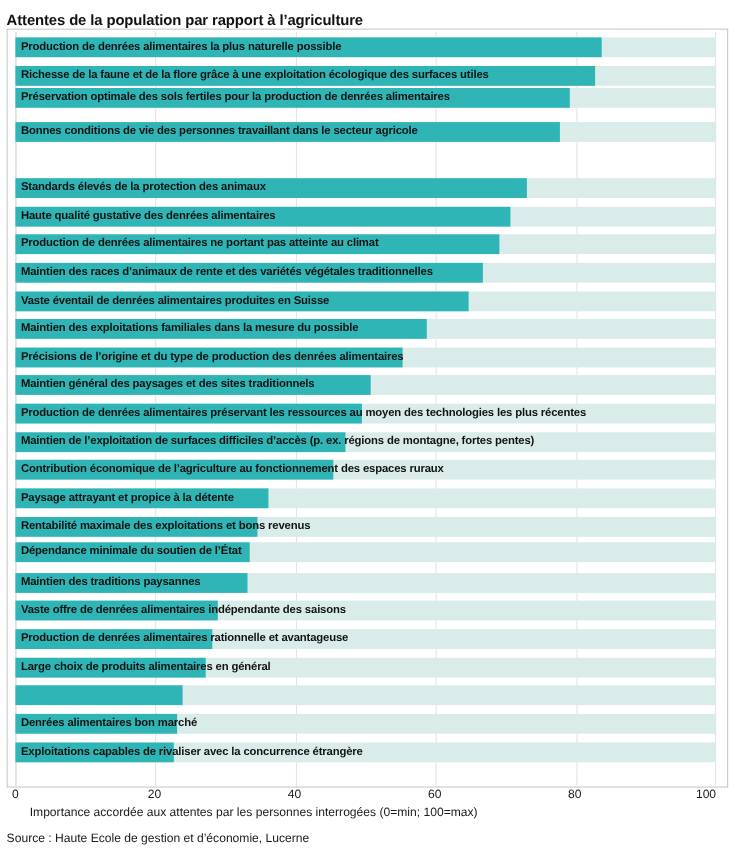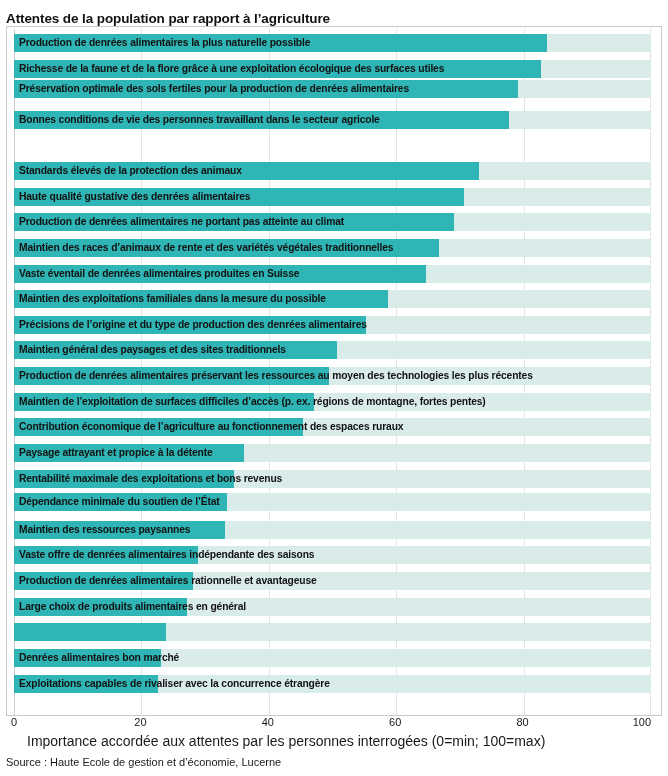--- a/index.html
+++ b/index.html
@@ -108,21 +108,21 @@
     top: 0;
     font-size: 11px;
     color: #1a1a1a;
     transform: translateX(-50%);
     white-space: nowrap;
   }
   .axis-caption {
     position: absolute;
     left: 21px;
     top: 17px;
-    font-size: 14px;
+    font-size: 11px;
     color: #1a1a1a;
     white-space: nowrap;
   }
   
   .source {
     position: absolute;
     left: 6px;
     top: 756px;
     font-size: 11px;
     color: #1a1a1a;
@@ -232,21 +232,21 @@
           <div class="bar-label">Rentabilité maximale des exploitations et bons revenus</div>
         </div>
         <div class="row" style="top: 445px; margin-top: 19px;">
           <div class="track" style="background: rgb(217, 236, 234);"></div>
           <div class="bar" title="Dépendance minimale du soutien de l’État : 33.4" style="width: 212.758px; background: rgb(47, 181, 181);"></div>
           <div class="bar-label">Dépendance minimale du soutien de l’État</div>
         </div>
         <div class="row" style="top: 491.78px;">
           <div class="track" style="background: rgb(217, 236, 234);"></div>
           <div class="bar" title="Maintien des traditions paysannes : 33.2" style="width: 211.484px; background: rgb(47, 181, 181);"></div>
-          <div class="bar-label">Maintien des ressources paysannes</div>
+          <div class="bar-label">Maintien des traditions paysannes</div>
         </div>
         <div class="row" style="top: 517.4px;">
           <div class="track" style="background: rgb(217, 236, 234);"></div>
           <div class="bar" title="Vaste offre de denrées alimentaires indépendante des saisons : 28.9" style="width: 184.093px; background: rgb(47, 181, 181);"></div>
           <div class="bar-label">Vaste offre de denrées alimentaires indépendante des saisons</div>
         </div>
         <div class="row" style="top: 543.02px;">
           <div class="track" style="background: rgb(217, 236, 234);"></div>
           <div class="bar" title="Production de denrées alimentaires rationnelle et avantageuse : 28.1" style="width: 178.997px; background: rgb(47, 181, 181);"></div>
           <div class="bar-label">Production de denrées alimentaires rationnelle et avantageuse</div>

